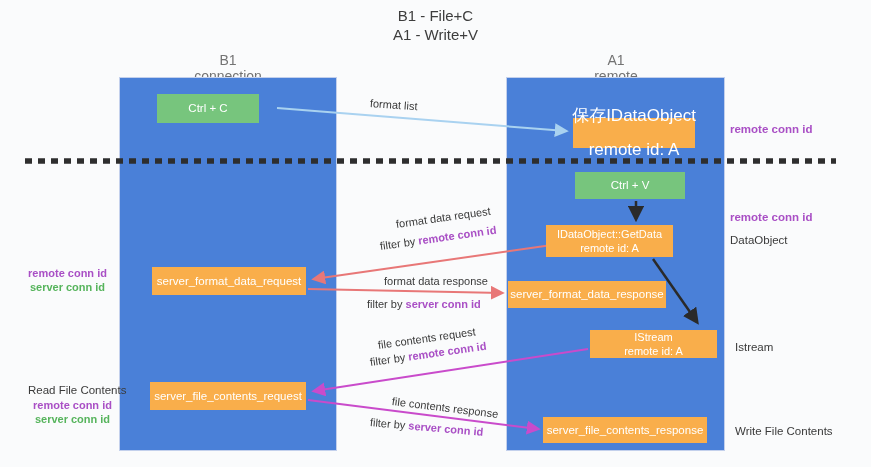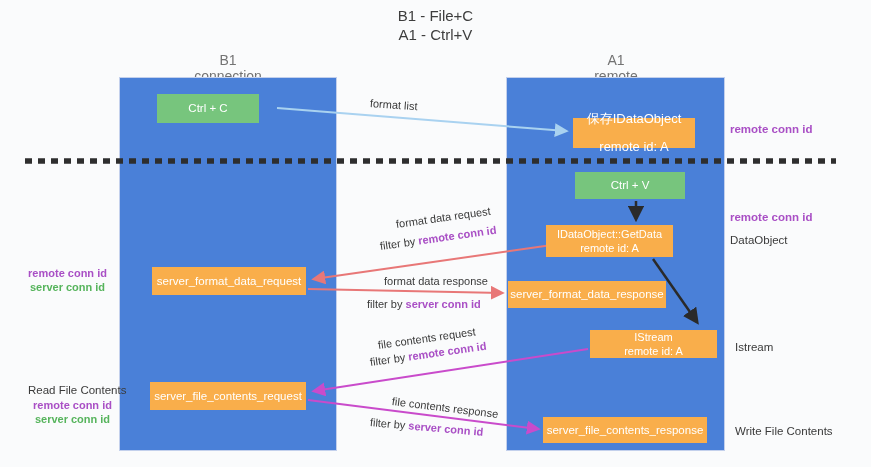--- a/index.html
+++ b/index.html
@@ -28,21 +28,21 @@
   .stack { text-align:center; line-height:1.3; }
   svg.wires { position:absolute; inset:0; pointer-events:none; }
 </style>
 </head>
 <body>
 
 <div class="stage">
 
   <div class="title">
     <div>B1 - File+C</div>
-    <div>A1 - Ctrl+V</div>
+    <div>A1 - Write+V</div>
   </div>
 
   <div class="col-header" style="left:150px; top:52px; width:156px;">
     <div>B1</div>
     <div>connection</div>
   </div>
   <div class="col-header" style="left:538px; top:52px; width:156px;">
     <div>A1</div>
     <div>remote</div>
   </div>
@@ -72,21 +72,21 @@
     <line x1="566" y1="243" x2="314" y2="279" stroke="#e87777" stroke-width="2" marker-end="url(#ah-red)"></line>
     <line x1="308" y1="289" x2="502" y2="293" stroke="#e87777" stroke-width="2" marker-end="url(#ah-red)"></line>
     <line x1="588" y1="349" x2="314" y2="391" stroke="#c94bcb" stroke-width="2" marker-end="url(#ah-mag)"></line>
     <line x1="308" y1="400" x2="538" y2="429" stroke="#c94bcb" stroke-width="2" marker-end="url(#ah-mag)"></line>
   </svg>
 
   <div class="node green" style="left:157px; top:94px; width:102px; height:29px;">
     <span>Ctrl + C</span>
   </div>
 
-  <div class="node orange" style="left:573px; top:118px; width:122px; height:30px; font-size:13px;gap:11px;">
+  <div class="node orange" style="left:573px; top:118px; width:122px; height:30px; font-size:17px;gap:11px;">
     <span>保存IDataObject</span>
     <span>remote id: A</span>
   </div>
 
   <div class="node green" style="left:575px; top:172px; width:110px; height:27px;">
     <span>Ctrl + V</span>
   </div>
 
   <div class="node orange" style="left:546px; top:225px; width:127px; height:32px; font-size:11px;">
     <span>IDataObject::GetData</span>

